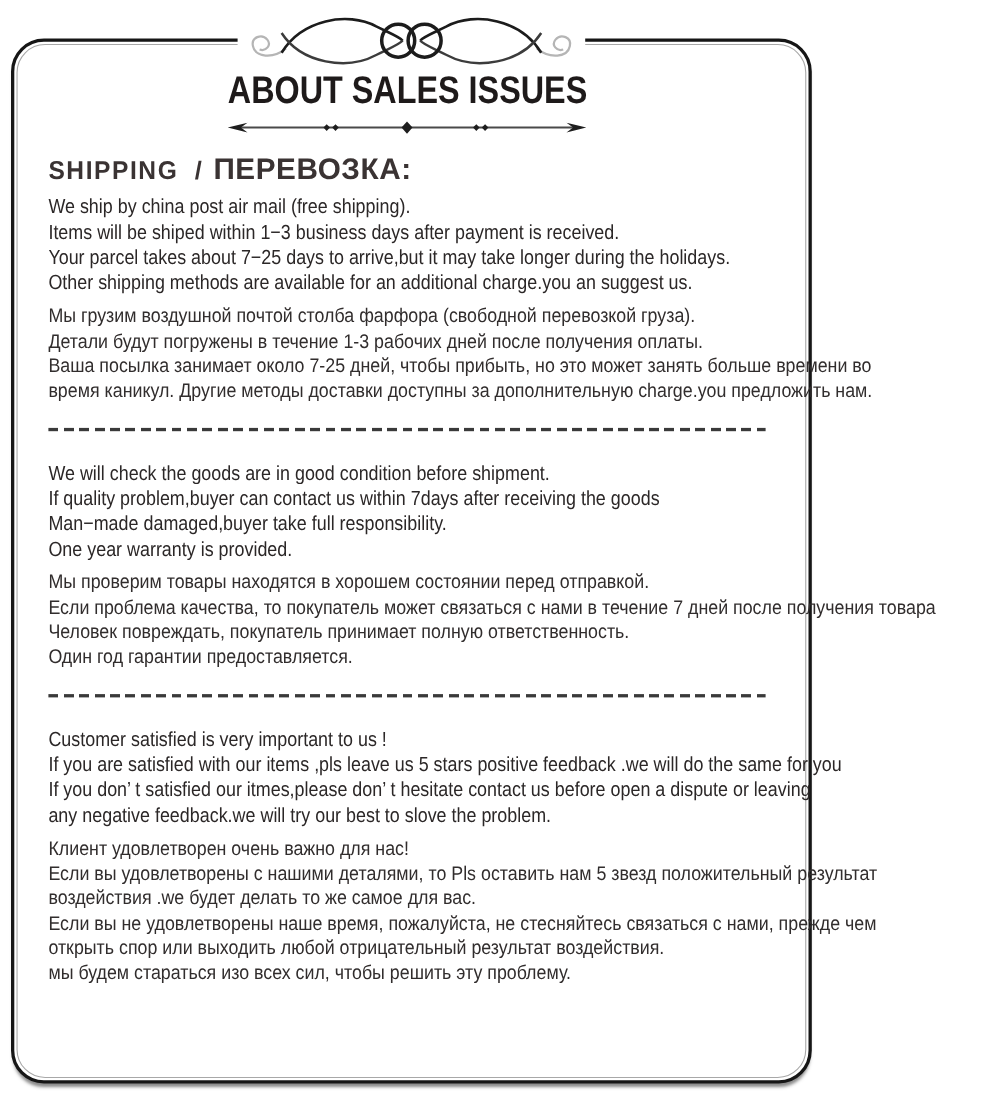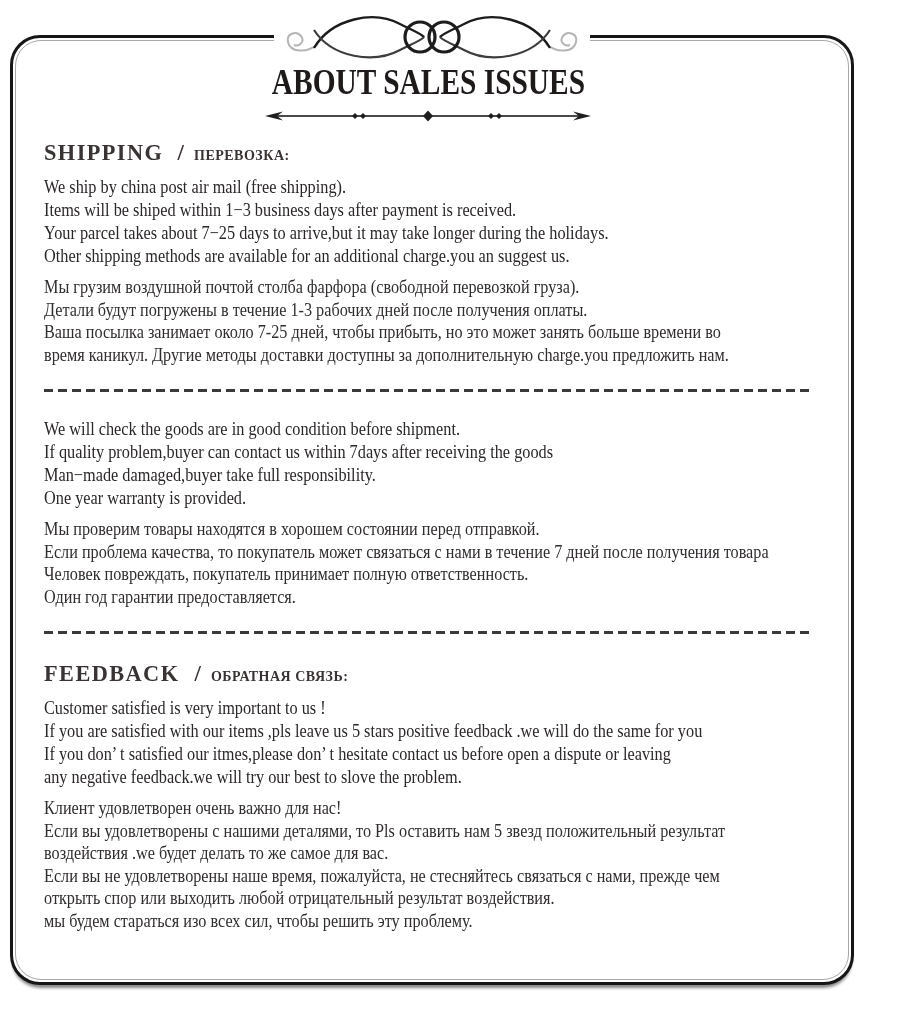--- a/index.html
+++ b/index.html
@@ -9,26 +9,25 @@
     height: 1013px;
     font-family: "Liberation Sans", sans-serif;
     color: #2d2929;
     position: relative;
     overflow: hidden;
   }
 
   .frame {
     position: absolute;
     left: 10px; top: 35px;
-    width: 844px; height: 950px;
+    width: 728px; height: 950px;
     border: 3px solid #161616;
     border-radius: 30px;
     background: #ffffff;
     box-shadow: 0 5px 3px -2px rgba(40,40,40,.55);
-    font-family: Liberation Serif, serif;
   }
   .frame-inner {
     position: absolute;
     left: 2px; top: 2px; right: 2px; bottom: 2px;
     border: 1px solid #a8a8a8;
     border-radius: 26px;
     padding: 20px 36px 0 28px;
   }
 
   .ornament {
@@ -72,21 +71,21 @@
   }
   .h-en {
     font-weight: bold;
     font-size: 23.5px;
     letter-spacing: 1.5px;
     display: inline-block;
     transform: scaleX(0.95);
     transform-origin: 0 50%;
   }
   .h-sep { font-weight: bold; font-size: 23px; padding: 0 4px 0 2px; }
-  .h-ru  { font-size: 14px; letter-spacing: 0.5px; }
+  .h-ru  { font-size: 27px; letter-spacing: 0.5px; }
 
   .body-en { margin-top: 9px; }
   .body-en > div {
     font-size: 18.5px;
     line-height: 23px;
     color: #2b2727;
     white-space: nowrap;
     transform: scaleX(0.88);
     transform-origin: 0 50%;
   }
@@ -184,25 +183,20 @@
           <div>Мы проверим товары находятся в хорошем состоянии перед отправкой.</div>
           <div>Если проблема качества, то покупатель может связаться с нами в течение 7 дней после получения товара</div>
           <div>Человек повреждать, покупатель принимает полную ответственность.</div>
           <div>Один год гарантии предоставляется.</div>
         </div>
     </section>
 
     <div class="dashed-sep"></div>
 
     <section class="block">
-      <h2 class="block-heading">
-        <span class="h-en">FEEDBACK</span>
-        <span class="h-sep">/</span>
-        <span class="h-ru">ОБРАТНАЯ СВЯЗЬ:</span>
-      </h2>
       <div class="body-en">
           <div>Customer satisfied is very important to us !</div>
           <div>If you are satisfied with our items ,pls leave us 5 stars positive feedback .we will do the same for you</div>
           <div>If you don’ t satisfied our itmes,please don’ t hesitate contact us before open a dispute or leaving</div>
           <div>any negative feedback.we will try our best to slove the problem.</div>
         </div>
       <div class="body-ru">
           <div>Клиент удовлетворен очень важно для нас!</div>
           <div>Если вы удовлетворены с нашими деталями, то Pls оставить нам 5 звезд положительный результат</div>
           <div>воздействия .we будет делать то же самое для вас.</div>

